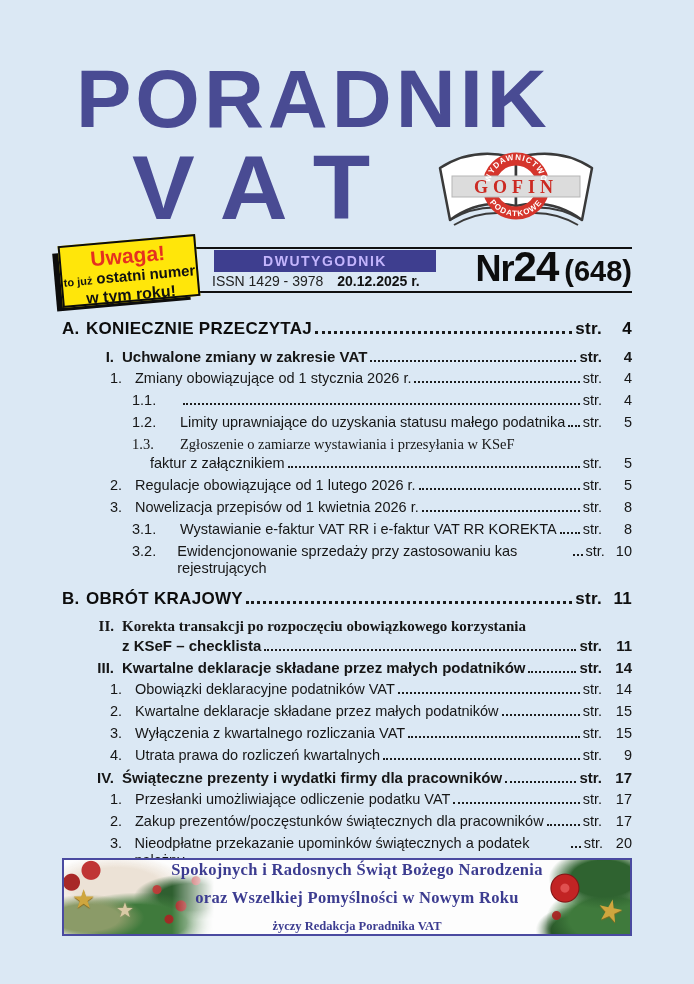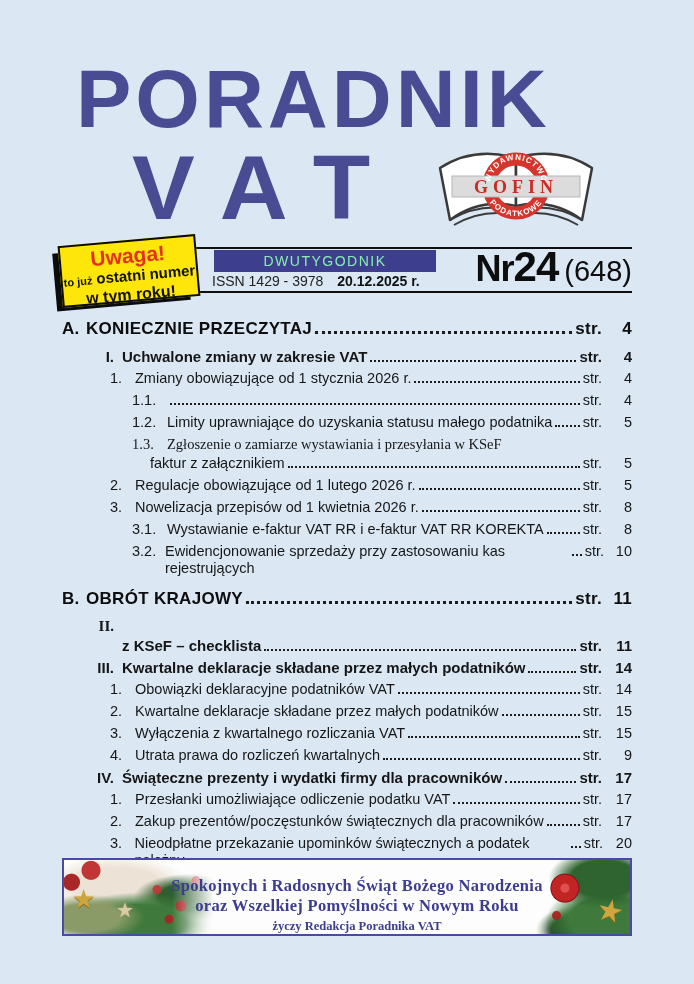--- a/index.html
+++ b/index.html
@@ -24,35 +24,35 @@
     color:#494b93; transform:scaleY(.96);
   }
   #gofin-logo { position:absolute; left:428px; top:142px; width:176px; height:100px; }
   
   #band {
     position:absolute; left:62px; top:247px; width:570px; height:46px;
     border-top:2px solid #101010; border-bottom:2px solid #101010;
   }
   .freq-bar {
     position:absolute; left:152px; top:1px; width:222px; height:22px;
-    background:#3e3e8f; color:#86efac; font-weight:normal; font-size:14px;
+    background:#3e3e8f; color:#c4b5fd; font-weight:bold; font-size:14px;
     letter-spacing:1.5px; text-align:center; line-height:22px;
   }
   .issn-row {
     position:absolute; left:150px; top:24px; width:240px; height:20px;
     font-size:14px; color:#222; white-space:nowrap;
   }
   .issn-row b { margin-left:10px; color:#111; }
   .nr-block {
     position:absolute; right:0; top:-6px; height:52px;
     display:flex; align-items:baseline; color:#0d0d0d; white-space:nowrap;
   }
   .nr-label { font-size:36px; font-weight:bold; letter-spacing:-1px; }
   .nr-value { font-size:42px; font-weight:bold; letter-spacing:-1px; }
-  .nr-suffix { font-size:29px; font-weight:normal; margin-left:6px; }
+  .nr-suffix { font-size:29px; font-weight:bold; margin-left:6px; }
   
   #sticker {
     position:absolute; left:60px; top:240px; width:138px; height:62px;
     background:#ffe60a; border:2px solid #0c0c0c;
     transform:rotate(-5deg);
     box-shadow:-8px 5px 0 -2px #0c0c0c;
     text-align:center; z-index:5; padding-top:3px;
   }
   .stk-l1 { color:#e53020; font-weight:bold; font-size:21px; line-height:22px; }
   .stk-l2 { color:#111; font-size:15px; font-weight:bold; line-height:17px; }
@@ -67,32 +67,32 @@
   .toc-page { width:30px; text-align:right; white-space:nowrap; }
   .section { font-weight:bold; font-size:17px; letter-spacing:.3px; margin-bottom:11px; color:#0d0d0d; }
   .section .toc-num { width:24px; }
   .section .toc-leader { border-bottom-width:3px; }
   .gap-top { margin-top:13px; }
   .roman { font-weight:bold; padding-left:22px; margin-top:2px; font-size:15px; }
   .roman .toc-num { width:30px; text-align:right; margin-right:8px; }
   .item1 { padding-left:48px; }
   .item1 .toc-num { width:16px; margin-right:9px; }
   .item2 { padding-left:70px; }
-  .item2 .toc-num { width:29px; margin-right:6px; }
+  .item2 .toc-num { width:29px; margin-right:19px; }
   .roman.cont { padding-left:60px; margin-top:0; }
   .item2.cont { padding-left:88px; }
   .head-only { margin-bottom:2px;font-family:Liberation Serif, serif; }
   
   #banner {
     position:absolute; left:62px; top:858px; width:570px; height:78px;
     background:#fdfdfd; border:2px solid #4a4aa0; overflow:hidden;
   }
   .banner-text {
     position:absolute; inset:0; z-index:3;
-    display:flex; flex-direction:column; align-items:center; justify-content:flex-end;
+    display:flex; flex-direction:column; align-items:center; justify-content:space-between;
     font-family:"Liberation Serif", serif; font-weight:bold; color:#3c3c90;
     padding-left:100px; padding-right:80px; text-align:center;
   }
   .bn-l1, .bn-l2 { font-size:16.5px; line-height:20px; letter-spacing:.3px; }
   .bn-l3 { font-size:12.5px; line-height:16px; margin-top:2px; }
   .deco { position:absolute; top:0; bottom:0; z-index:2; }
   .deco-left {
     left:0; width:150px;
     background:
       radial-gradient(circle at 88% 28%, rgba(190,45,45,.95) 0 4px, transparent 5px),
@@ -268,20 +268,21 @@
     <div class="toc-row section gap-top">
       <span class="toc-num">B.</span>
       <span class="toc-text">OBRÓT KRAJOWY</span>
       <span class="toc-leader"></span>
       <span class="toc-str">str.</span>
       <span class="toc-page">11</span>
     </div>
 
     <div class="toc-row roman head-only">
       <span class="toc-num">II.</span>
+      <span class="toc-text">Korekta transakcji po rozpoczęciu obowiązkowego korzystania</span>
 
     </div>
 
     <div class="toc-row roman cont">
 
       <span class="toc-text">z KSeF – checklista</span>
       <span class="toc-leader"></span>
       <span class="toc-str">str.</span>
       <span class="toc-page">11</span>
     </div>

